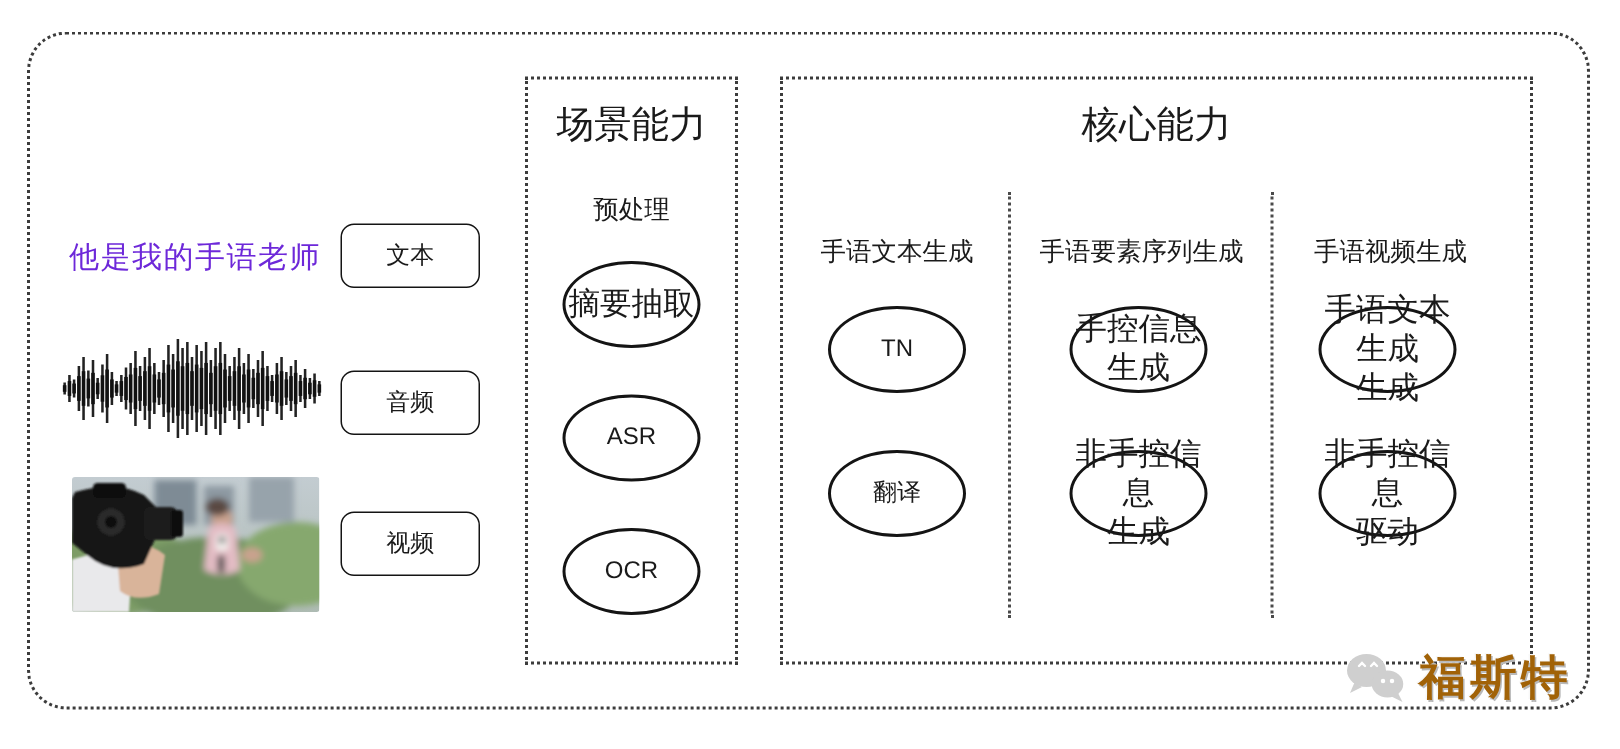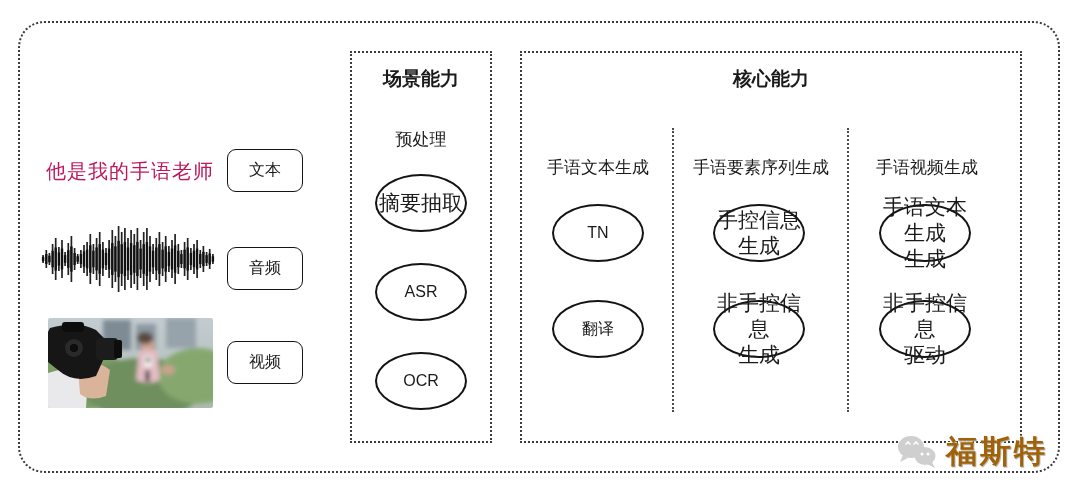--- a/index.html
+++ b/index.html
@@ -6,26 +6,26 @@
   .canvas{
     position:relative;width:1080px;height:499px;background:#fff;overflow:hidden;
     font-family:"Liberation Sans","DejaVu Sans",sans-serif;color:#1a1a1a;
   }
   .outer-frame{
     position:absolute;left:18px;top:21px;width:1038px;height:448px;
     border:2px dotted #3c3c3c;border-radius:26px;
   }
   .abs{position:absolute;}
   .center-x{transform:translateX(-50%);}
-  .section-title{font-size:19px;font-weight:bold;white-space:nowrap;}
+  .section-title{font-size:25px;font-weight:normal;white-space:nowrap;}
   .sub-title{font-size:17px;white-space:nowrap;}
   .col-header{font-size:17px;white-space:nowrap;}
-  .sentence{font-size:20px;white-space:nowrap;letter-spacing:1px;color:#be185d;}
+  .sentence{font-size:20px;white-space:nowrap;letter-spacing:1px;color:#6d28d9;}
   .io-box{
-    position:absolute;left:227px;width:76px;height:43px;
+    position:absolute;left:227px;width:93px;height:43px;
     border:1.6px solid #141414;border-radius:9px;
     display:flex;align-items:center;justify-content:center;
     font-size:16px;background:#fff;box-sizing:border-box;
   }
   .dashed-box{
     position:absolute;border:2px dotted #3c3c3c;background:transparent;box-sizing:border-box;
   }
   .scene-box{left:350px;top:51px;width:142px;height:392px;}
   .core-box{left:520px;top:51px;width:502px;height:392px;}
   .ellipse{

